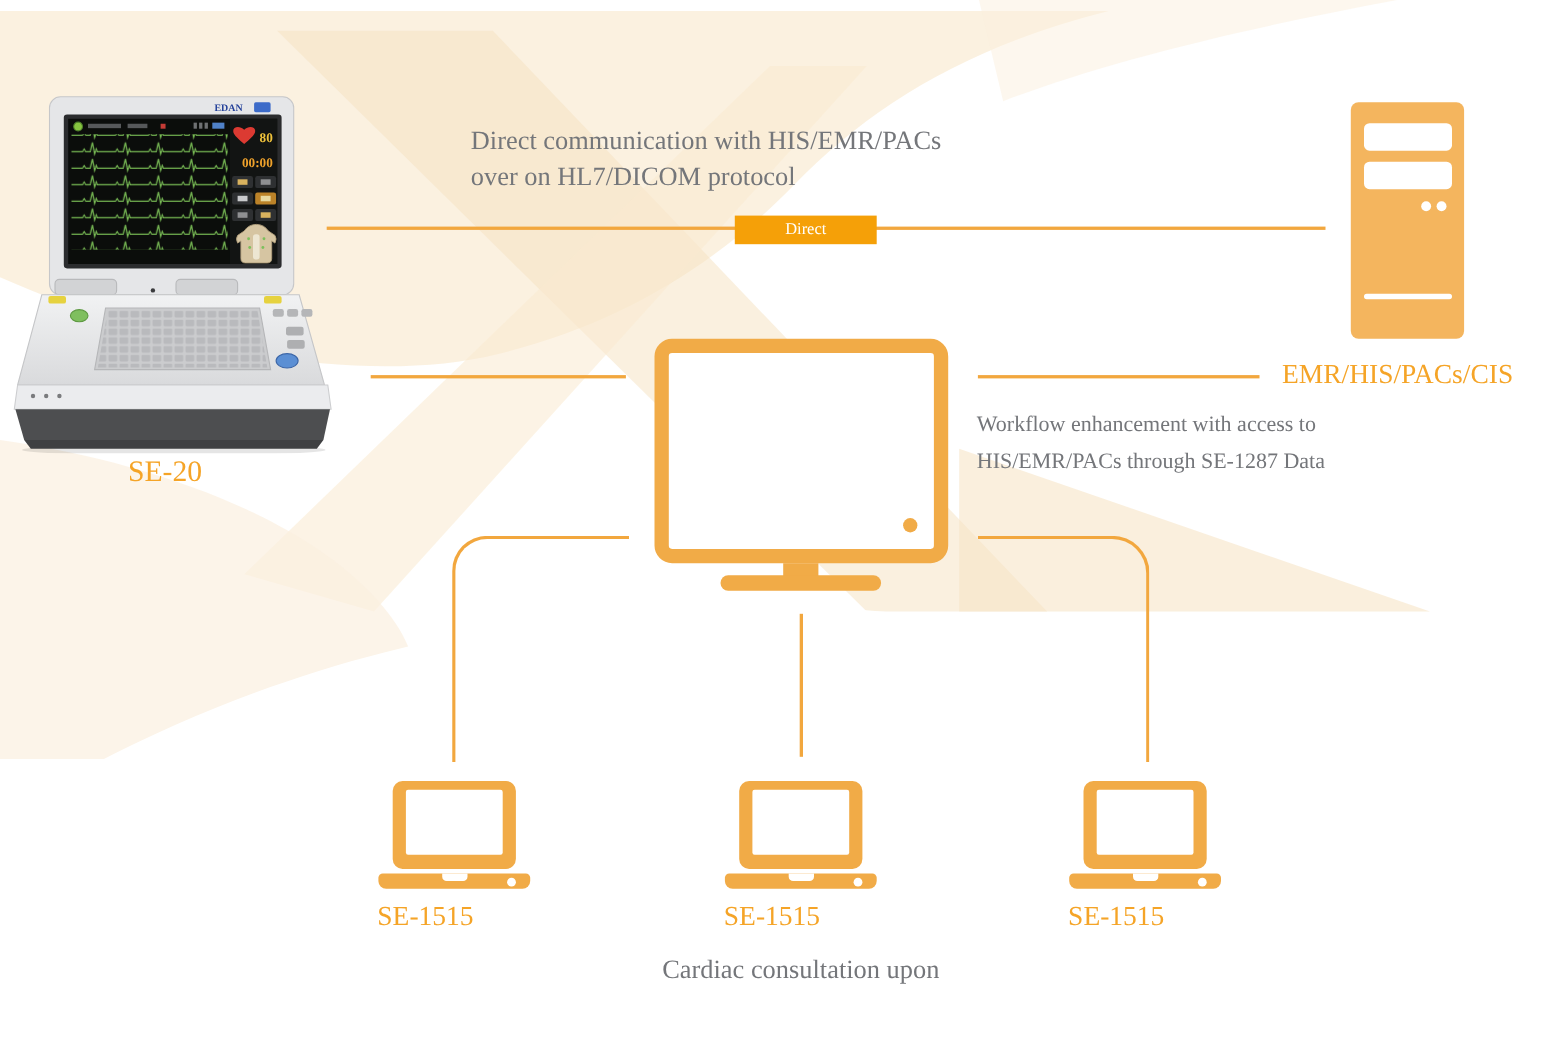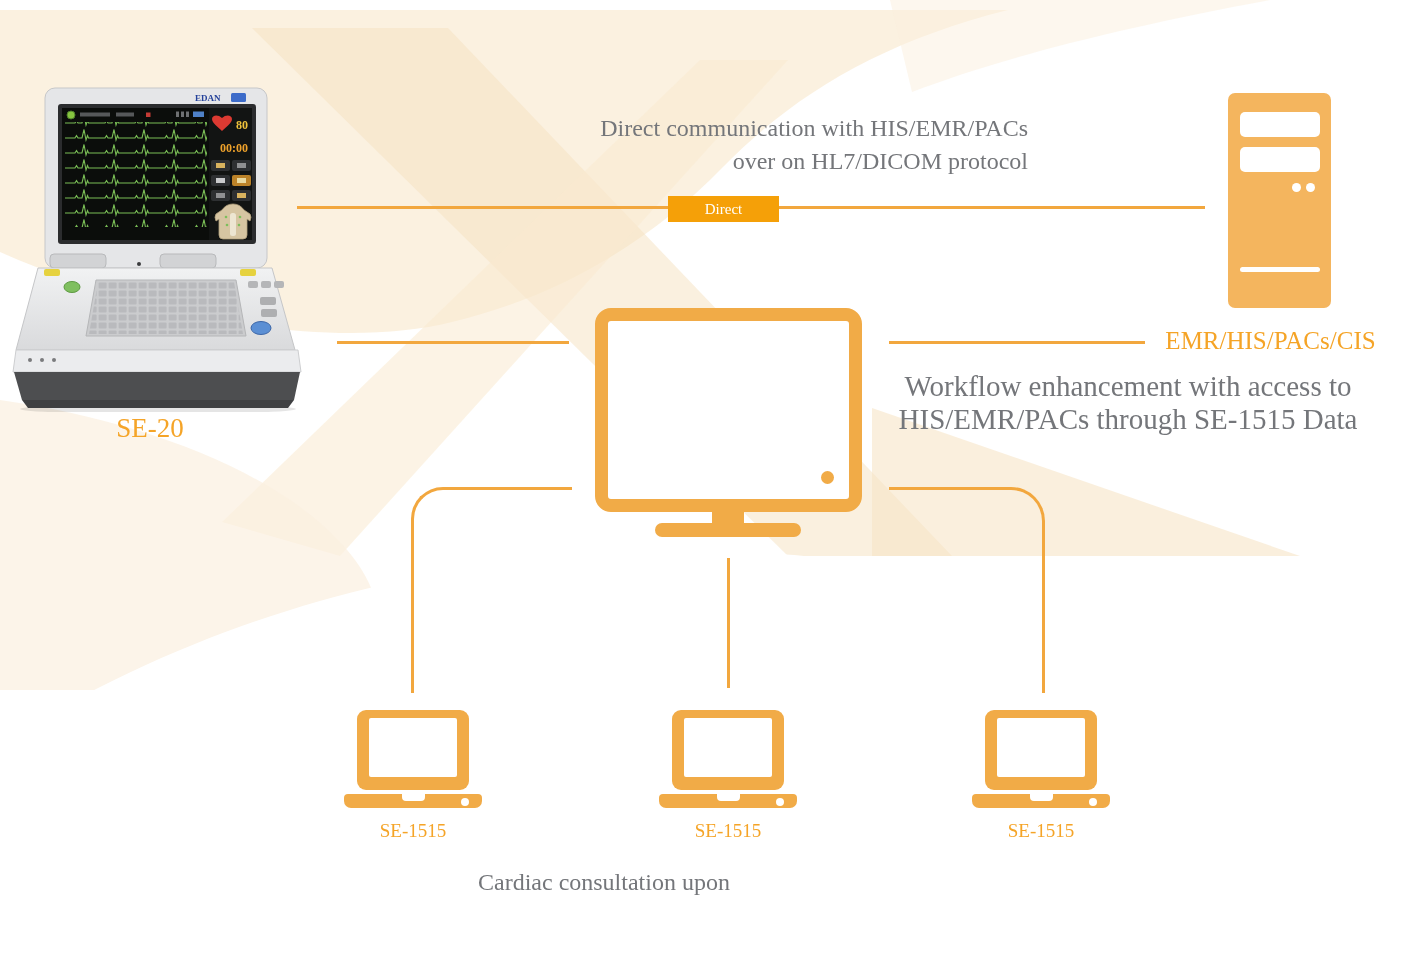--- a/index.html
+++ b/index.html
@@ -20,51 +20,51 @@
     border-top-left-radius:32px;
   }
   .elbow-right {
     border-top:3px solid var(--line-orange,#F2A73E);
     border-right:3px solid var(--line-orange,#F2A73E);
     border-top-right-radius:34px;
   }
 
   
   .badge {
-    position:absolute; left:668px; top:196px; width:111px; height:26px;
+    position:absolute; left:668px; top:196px; width:129px; height:26px;
     background:var(--badge-orange,#F5A008); color:#ffffff;
     font-size:15px; line-height:26px; text-align:center;
   }
 
   
   .gray-text { color:var(--text-gray,#74767A); }
   .orange-label { color:var(--label-orange,#F5A427); }
   .caption-top {
     position:absolute; left:428px; top:112px; width:600px;
-    font-size:24px; line-height:33px; text-align:right;
+    font-size:24px; line-height:33px; text-align:left;
   }
   .workflow-text {
     position:absolute; left:888px; top:370px; width:480px;
-    font-size:29px; line-height:33px; text-align:center;
+    font-size:20px; line-height:33px; text-align:left;
   }
   .caption-bottom {
     position:absolute; left:478px; top:866px; width:500px;
-    font-size:24px; line-height:33px; 
+    font-size:24px; line-height:33px; text-align:center;
   }
   .server-label {
     position:absolute; left:1148px; top:327px; width:245px;
     font-size:25px; text-align:center;
   }
   .device-label {
     position:absolute; left:75px; top:413px; width:150px;
     font-size:27px; text-align:center;
   }
   .laptop-label {
     position:absolute; top:820px; width:140px;
-    font-size:19px; text-align:center;
+    font-size:25px; text-align:left;
   }
 
   
   .monitor-frame {
     position:absolute; left:595px; top:308px; width:241px; height:178px;
     border:13px solid var(--icon-orange,#F1AB47); border-radius:16px;
     background:#ffffff;
   }
   .monitor-dot {
     position:absolute; right:15px; bottom:15px; width:13px; height:13px;
@@ -255,21 +255,21 @@
   <div class="server-label orange-label">EMR/HIS/PACs/CIS</div>
 
   <div class="monitor-frame">
     <div class="monitor-dot"></div>
   </div>
   <div class="monitor-stand"></div>
   <div class="monitor-base"></div>
 
   <div class="workflow-text gray-text">
     <div>Workflow enhancement with access to</div>
-    <div>HIS/EMR/PACs through SE-1515 Data</div>
+    <div>HIS/EMR/PACs through SE-1287 Data</div>
   </div>
 
   <div class="elbow elbow-left" style="left:411px; top:487px; width:158px; height:203px;"></div>
   <div class="line v3" style="left:727px; top:558px; height:130px;"></div>
   <div class="elbow elbow-right" style="left:889px; top:487px; width:153px; height:203px;"></div>
 
   <div class="laptop" style="left:344px;">
     <div class="bezel"></div>
     <div class="lscreen"></div>
     <div class="lbase"></div>

